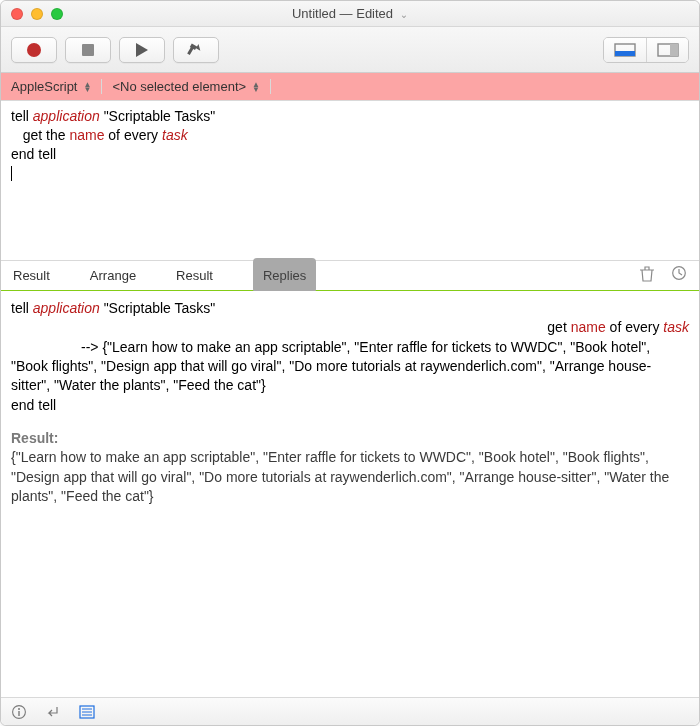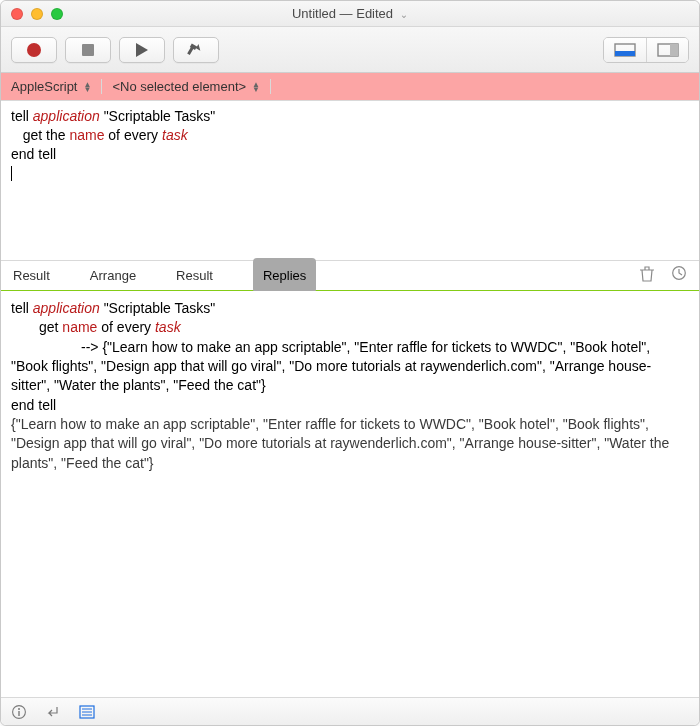--- a/index.html
+++ b/index.html
@@ -100,33 +100,33 @@
   .str { color:#000; }
   .tabs {
     height: 30px;
     border-bottom:1px solid #84cc16;
     background:#fff;
     display:flex; align-items:center;
     padding: 0 12px;
     gap: 40px;
   }
   .tab { font-size:13px; color:#333; cursor:pointer;}
-  .tab.active { background:#a9a9a9; color:#000000; padding:10px 10px; border-radius:4px;}
+  .tab.active { background:#a9a9a9; color:#404040; padding:10px 10px; border-radius:4px;}
   .tabicons { margin-left:auto; display:flex; gap:16px; color:#8a8a8a;}
   .log {
     flex:1;
     padding: 8px 10px;
     font-family: Verdana, Geneva, sans-serif;
     font-size: 14px;
     line-height: 1.38;
     overflow:auto;
     background:#fff;
     color:#000;
   }
-  .log .indent1 { padding-left: 28px; display:block;}
+  .log .indent1 { padding-left: 28px; display:block;text-align:right;}
   .resultlbl { color:#7a7a7a; font-weight:bold; margin-top:14px;}
   .resultbody { color:#3b3b3b; }
   .statusbar {
     height: 28px;
     border-top:1px solid #d9d9d9;
     background: linear-gradient(#fbfbfb,#efefef);
     display:flex; align-items:center;
     padding: 0 10px;
     gap: 18px;
     color:#666;
@@ -237,20 +237,21 @@
       <span class="kw">get</span>
       <span class="prop">name</span>
       <span class="kw">of every</span>
       <span class="cls">task</span>
     </span>
     <div>
       <span style="display:inline-block;width:70px;"></span><span>--&gt;</span>
       <span>{"Learn how to make an app scriptable", "Enter raffle for tickets to WWDC", "Book hotel", "Book flights", "Design app that will go viral", "Do more tutorials at raywenderlich.com", "Arrange house-sitter", "Water the plants", "Feed the cat"}</span>
     </div>
     <div><span class="kw">end tell</span></div>
+    <div class="resultlbl">Result:</div>
     <div class="resultbody">{"Learn how to make an app scriptable", "Enter raffle for tickets to WWDC", "Book hotel", "Book flights", "Design app that will go viral", "Do more tutorials at raywenderlich.com", "Arrange house-sitter", "Water the plants", "Feed the cat"}</div>
   </div>
 
   <div class="statusbar">
     <span class="sicon">
       <svg width="16" height="16">
           <circle cx="8" cy="8" r="6.4" fill="none" stroke="#7a7a7a" stroke-width="1.1"></circle>
           <circle cx="8" cy="5" r="1" fill="#7a7a7a"></circle>
           <rect x="7.3" y="7" width="1.4" height="5" fill="#7a7a7a"></rect>
         </svg>

